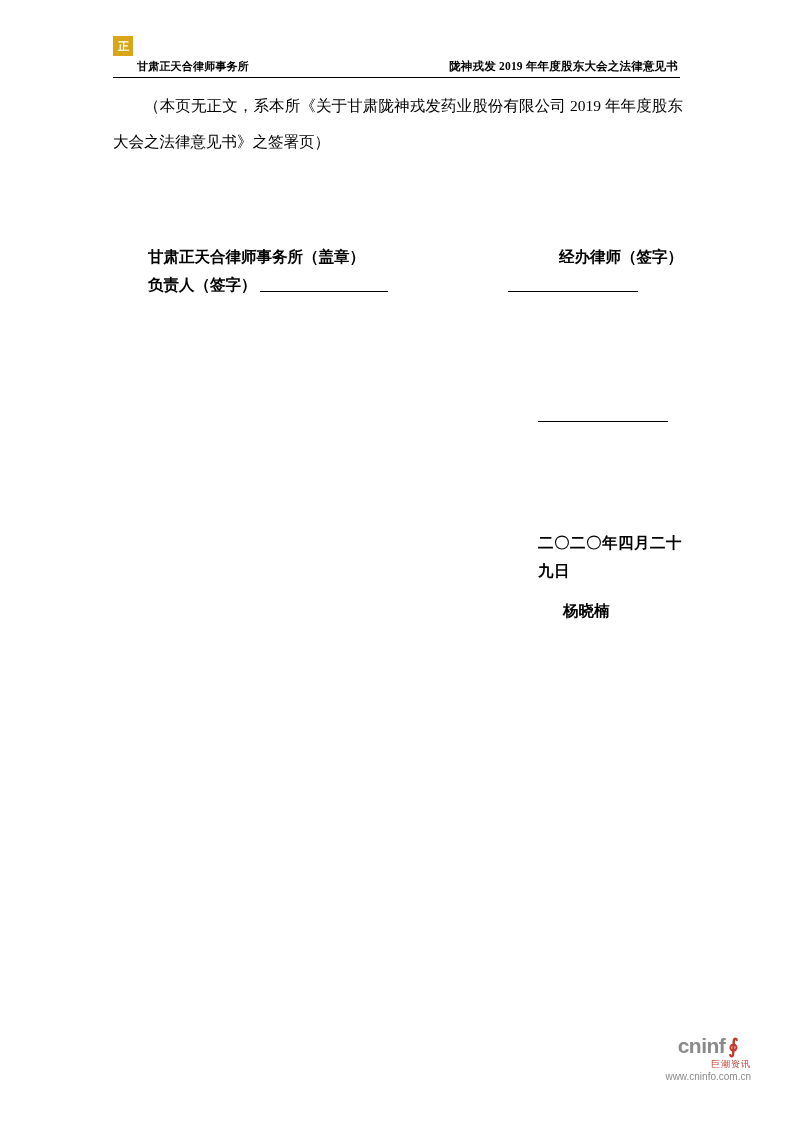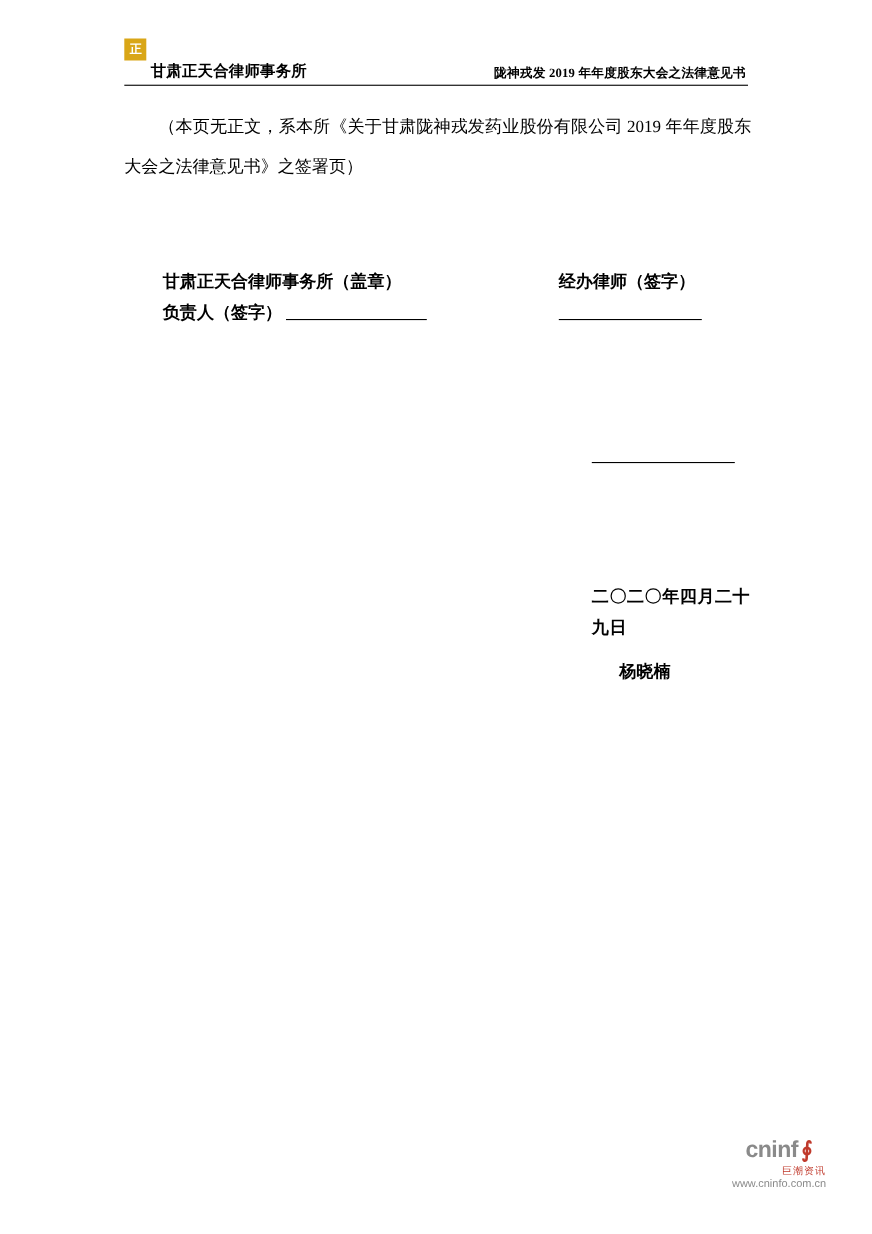--- a/index.html
+++ b/index.html
@@ -53,40 +53,40 @@
     color: #ffffff;
     font-family: "Liberation Serif", serif;
     font-size: 11px;
     font-weight: bold;
     line-height: 20px;
     text-align: center;
     letter-spacing: -1px;
   }
   .header-left-text {
     font-family: Liberation Mono, monospace;
-    font-size: 14px;
+    font-size: 11px;
     font-weight: bold;
     letter-spacing: 0.2px;
     white-space: nowrap;
     margin-top: 41px;
   }
   .header-right-text {
     font-family: "Liberation Serif", "DejaVu Serif", serif;
     font-size: 11.5px;
     font-weight: bold;
     letter-spacing: 0.2px;
     white-space: nowrap;
     margin-right: 2px;
   }
 
   
   .intro {
     position: absolute;
     left: 113px;
-    top: 98px;
+    top: 88px;
     width: 570px;
     font-size: 15.5px;
     line-height: 36px;
     text-align: justify;
     text-justify: inter-ideograph;
     text-indent: 31px;
   }
 
   .sig-block {
     position: absolute;
@@ -112,20 +112,21 @@
   }
 
   .row-firms {
     margin-top: 0;
   }
   .row-firms .col-left {
     padding-left: 35px;
   }
   .row-firms .col-right {
     padding-left: 30px;
+    text-align: right;
   }
 
   .row-heads {
   }
   .row-heads .col-left {
     padding-left: 35px;
     white-space: nowrap;
   }
   .row-heads .col-right {
     padding-left: 30px;

